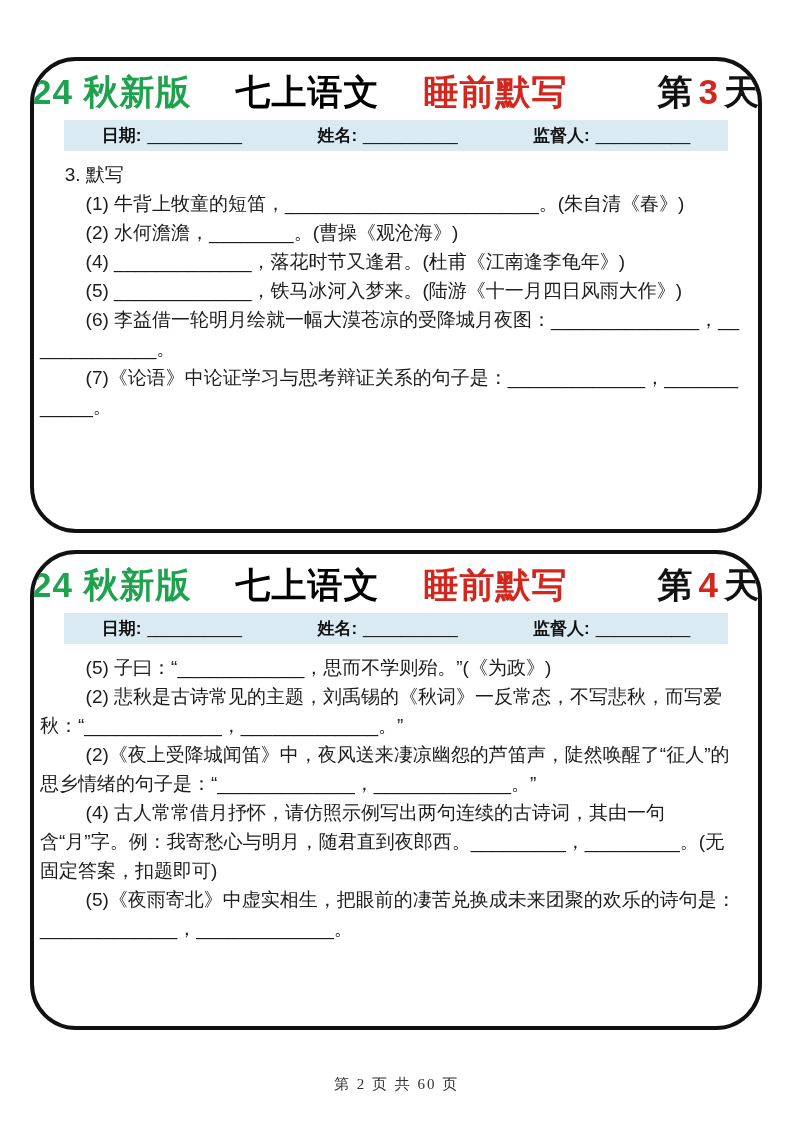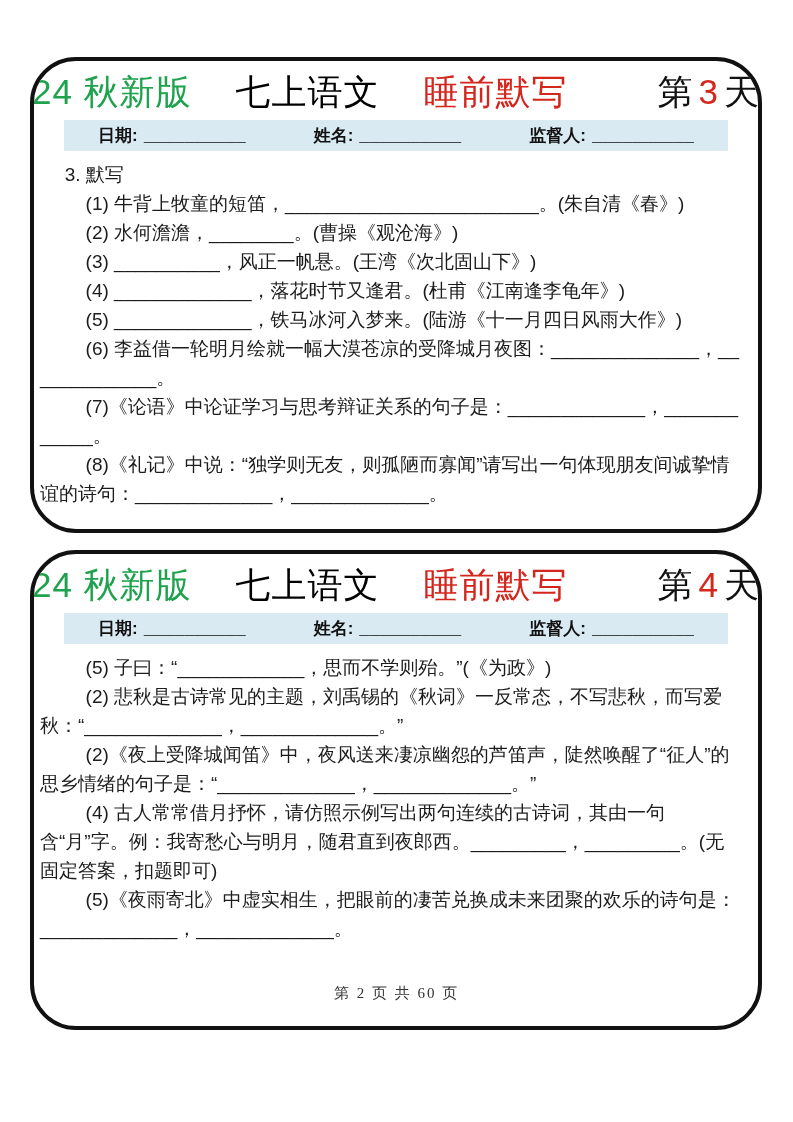--- a/index.html
+++ b/index.html
@@ -8,44 +8,44 @@
     font-family:"Liberation Sans", sans-serif;color:#1c1c1c;
   }
   .card{
     position:absolute;left:30px;width:732px;box-sizing:border-box;
     background:#fff;border:4px solid #111;border-radius:46px;overflow:hidden;
   }
   #card-day3{top:57px;height:476px;}
   #card-day4{top:550px;height:480px;}
   .title-row{
     display:flex;justify-content:center;align-items:baseline;
-    margin:8px 10px 4px;font-size:35px;font-weight:normal;letter-spacing:1px;
+    margin:8px 10px 4px;font-size:35px;font-weight:bold;letter-spacing:1px;
     white-space:nowrap;
     gap:44px;
   }
   .t-green{color:#1FA24D;}
   .t-blue{color:#000000;}
   .t-red{color:#D4261C;}
   .day{margin-left:46px;color:#111;}
   .day .t-red{margin:0 5px;}
   .header-bar{
     margin:2px 30px 0;height:31px;background:#D9EAF3;
     display:flex;align-items:center;justify-content:space-around;
     font-size:17px;font-weight:bold;color:#111;
   }
-  .field .blank{margin-left:6px;font-weight:normal;letter-spacing:0;font-family:Liberation Mono, monospace;}
+  .field .blank{margin-left:6px;font-weight:normal;letter-spacing:0;}
   .body{
     padding:9px 16px 0 6px;font-size:19px;line-height:29px;
     word-break:break-all;overflow-wrap:anywhere;
   }
   .body p{margin:0;}
   .section-line{text-indent:1.3em;}
   .item{text-indent:2.4em;}
   .footer{
-    position:absolute;top:984px;left:0;width:100%;text-align:center;
+    position:absolute;top:1075px;left:0;width:100%;text-align:center;
     font-family:"Liberation Serif", serif;font-size:15px;letter-spacing:2px;color:#333;
   }
 </style>
 </head>
 <body>
 
 <div class="page">
 
   <section class="card" id="card-day3">
     <div class="title-row">
@@ -62,26 +62,24 @@
         <span>姓名:</span><span class="blank">__________</span>
       </span>
       <span class="field">
         <span>监督人:</span><span class="blank">__________</span>
       </span>
     </div>
     <div class="body">
       <p class="section-line">3. 默写</p>
       <p class="item">(1) 牛背上牧童的短笛，________________________。(朱自清《春》)</p>
       <p class="item">(2) 水何澹澹，________。(曹操《观沧海》)</p>
-      <p class="item">(3) __________，风正一帆悬。(王湾《次北固山下》)</p>
       <p class="item">(4) _____________，落花时节又逢君。(杜甫《江南逢李龟年》)</p>
       <p class="item">(5) _____________，铁马冰河入梦来。(陆游《十一月四日风雨大作》)</p>
       <p class="item">(6) 李益借一轮明月绘就一幅大漠苍凉的受降城月夜图：______________，_____________。</p>
       <p class="item">(7)《论语》中论证学习与思考辩证关系的句子是：_____________，____________。</p>
-      <p class="item">(8)《礼记》中说：“独学则无友，则孤陋而寡闻”请写出一句体现朋友间诚挚情谊的诗句：_____________，_____________。</p>
     </div>
   </section>
 
   <section class="card" id="card-day4">
     <div class="title-row">
       <span class="t-green">24 秋新版</span>
       <span class="t-blue">七上语文</span>
       <span class="t-red">睡前默写</span>
       <span class="day"><span>第</span><span class="t-red">4</span><span>天</span></span>
     </div>

